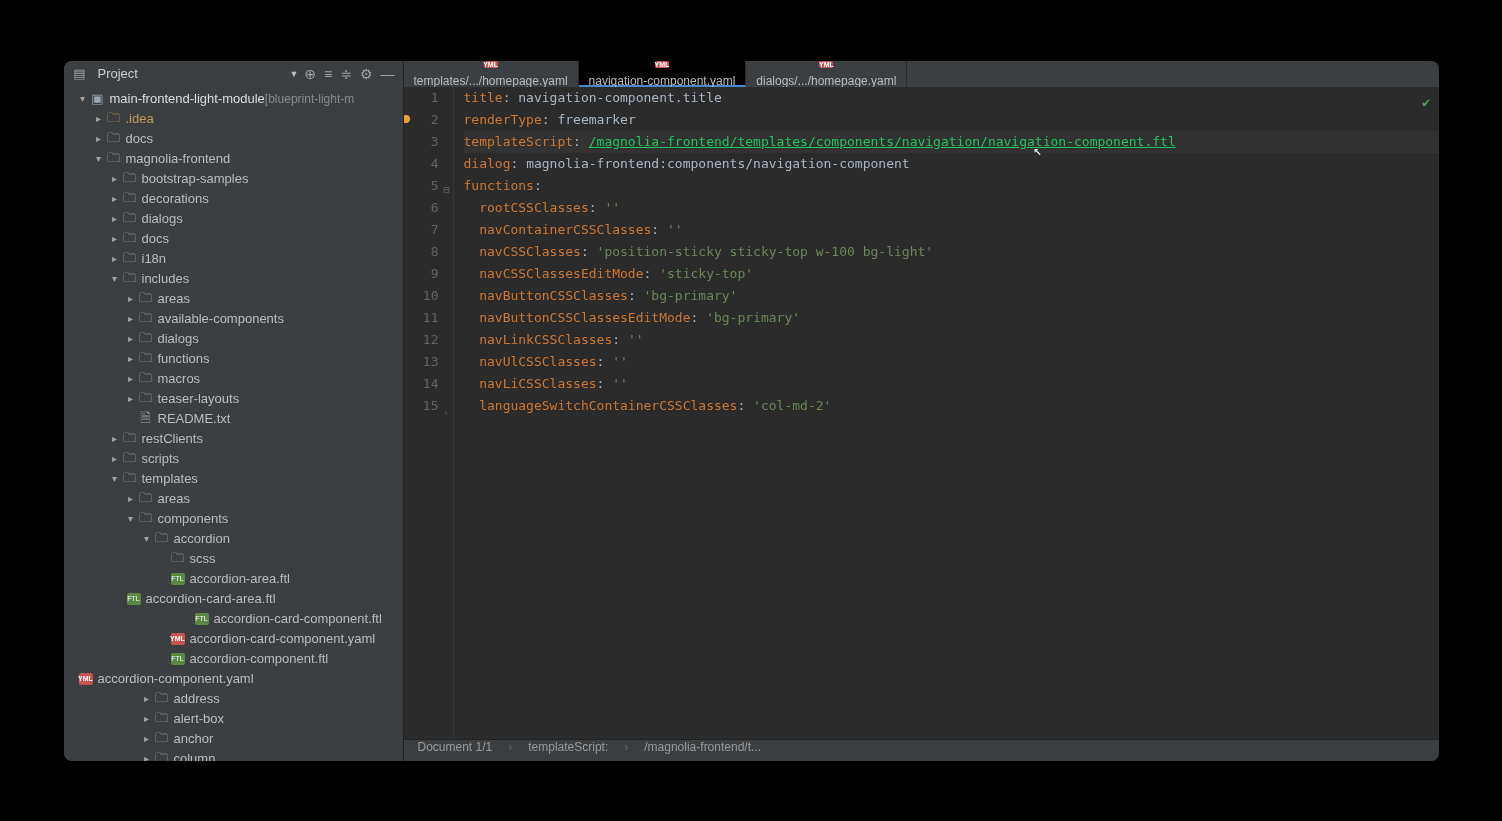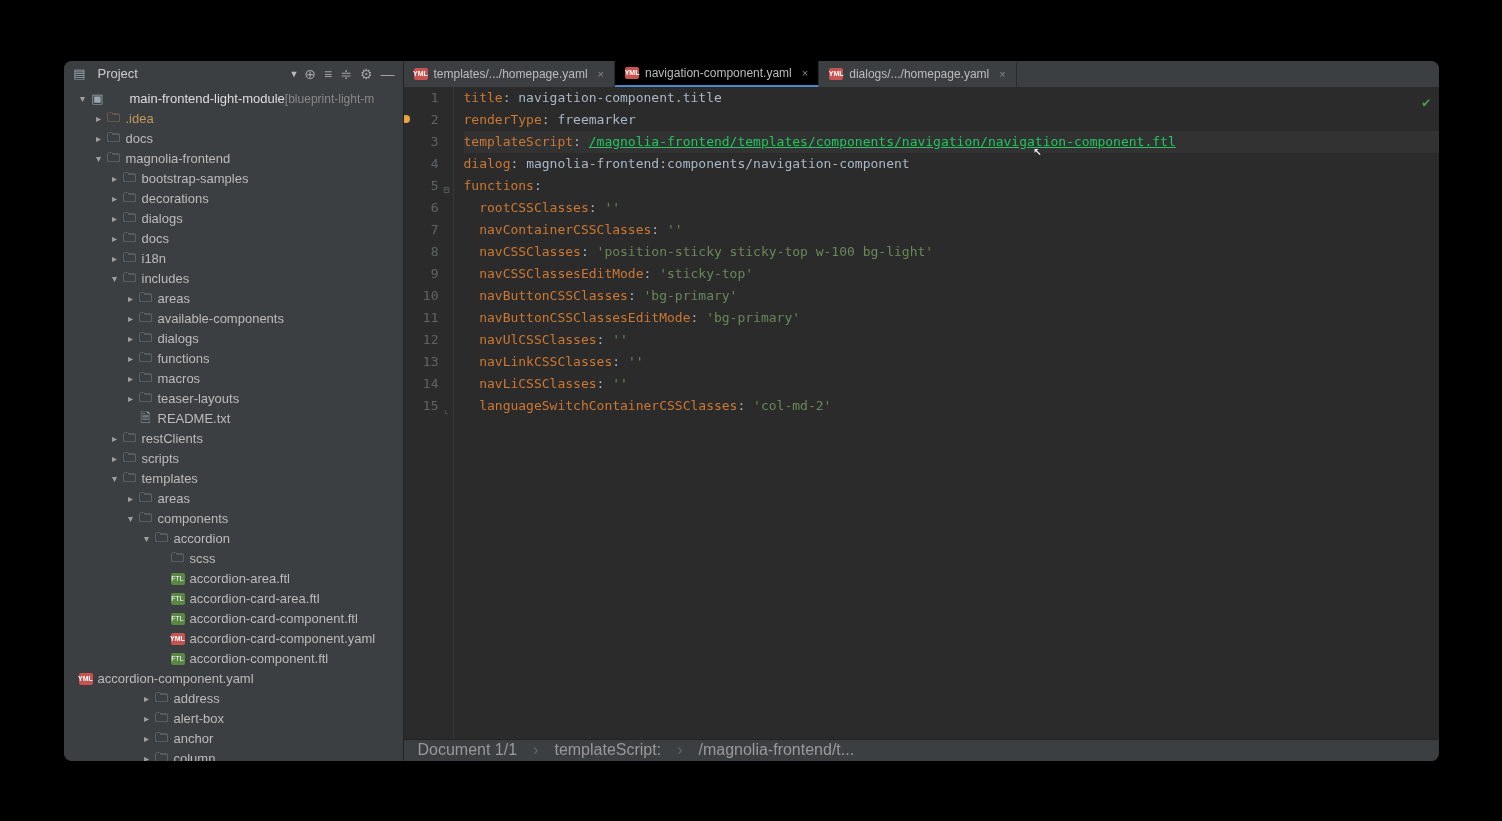--- a/index.html
+++ b/index.html
@@ -44,20 +44,21 @@
 }
 .tab {
   display: flex;
   align-items: center;
   padding: 0 10px;
   gap: 6px;
   border-right: 1px solid #2b2b2b;
   cursor: pointer;
   color: #bbb;
   font-size: 12px;
+  flex-direction: column;
 }
 .tab.active {
   background: #000000;
   border-bottom: 2px solid #4a88c7;
 }
 .tab-close { color: #888; font-size: 11px; margin-left: 4px; }
 .yaml-icon {
   width: 14px; height: 12px;
   background: #c75450;
   color: #fff;
@@ -101,21 +102,21 @@
   width: 14px; height: 12px;
   background: #5b8744;
   font-size: 7px;
   color: #fff;
   display: flex;
   align-items: center;
   justify-content: center;
   border-radius: 2px;
 }
 .txt-icon { color: #9aa7b0; }
-.root-label { color: #ddd; margin-left: 20px; }
+.root-label { color: #ddd; }
 .root-extra { color: #888; font-size: 12px; }
 .editor-panel {
   flex: 1;
   background: #2b2b2b;
   display: flex;
   flex-direction: column;
   position: relative;
 }
 .editor-body {
   flex: 1;
@@ -172,24 +173,23 @@
   left: 580px;
   top: 52px;
   font-size: 14px;
   color: #fff;
 }
 .status-bar {
   height: 22px;
   background: #3c3f41;
   border-top: 1px solid #232323;
   display: flex;
-  align-items: center;
   padding: 0 14px;
   gap: 16px;
-  font-size: 16px;
+  font-size: 12px;
   color: #999;
 }
 .crumb-sep { color: #666; }
 .caret-down { font-size: 9px; }
 </style>
 </head>
 <body>
 
 <div class="ide-window">
   <div class="top-row">
@@ -394,28 +394,28 @@
           </span>
           <span>scss</span>
         </div>
         <div class="tree-row" style="padding-left: 92px;">
           <span class="tree-arrow"></span>
           <span class="tree-icon">
             <span class="ftl-icon">FTL</span>
           </span>
           <span>accordion-area.ftl</span>
         </div>
-        <div class="tree-row" style="padding-left: 92px;">
+        <div class="tree-row" style="padding-left: 48px;">
           <span class="tree-arrow"></span>
           <span class="tree-icon">
             <span class="ftl-icon">FTL</span>
           </span>
           <span>accordion-card-area.ftl</span>
         </div>
-        <div class="tree-row" style="padding-left: 92px;">
+        <div class="tree-row" style="padding-left: 116px;">
           <span class="tree-arrow"></span>
           <span class="tree-icon">
             <span class="ftl-icon">FTL</span>
           </span>
           <span>accordion-card-component.ftl</span>
         </div>
         <div class="tree-row" style="padding-left: 92px;">
           <span class="tree-arrow"></span>
           <span class="tree-icon">
             <span class="yaml-icon">YML</span>
@@ -490,22 +490,22 @@
             <div class="code-line"><span class="k">renderType</span><span class="v">:</span> <span class="v">freemarker</span></div>
             <div class="code-line hl"><span class="k">templateScript</span><span class="v">:</span> <span class="link">/magnolia-frontend/templates/components/navigation/navigation-component.ftl</span></div>
             <div class="code-line"><span class="k">dialog</span><span class="v">:</span> <span class="v">magnolia-frontend:components/navigation-component</span></div>
             <div class="code-line"><span class="k">functions</span><span class="v">:</span> <span class="v"></span></div>
             <div class="code-line"><span class="k">  rootCSSClasses</span><span class="v">:</span> <span class="s">''</span></div>
             <div class="code-line"><span class="k">  navContainerCSSClasses</span><span class="v">:</span> <span class="s">''</span></div>
             <div class="code-line"><span class="k">  navCSSClasses</span><span class="v">:</span> <span class="s">'position-sticky sticky-top w-100 bg-light'</span></div>
             <div class="code-line"><span class="k">  navCSSClassesEditMode</span><span class="v">:</span> <span class="s">'sticky-top'</span></div>
             <div class="code-line"><span class="k">  navButtonCSSClasses</span><span class="v">:</span> <span class="s">'bg-primary'</span></div>
             <div class="code-line"><span class="k">  navButtonCSSClassesEditMode</span><span class="v">:</span> <span class="s">'bg-primary'</span></div>
+            <div class="code-line"><span class="k">  navLinkCSSClasses</span><span class="v">:</span> <span class="s">''</span></div>
             <div class="code-line"><span class="k">  navUlCSSClasses</span><span class="v">:</span> <span class="s">''</span></div>
-            <div class="code-line"><span class="k">  navLinkCSSClasses</span><span class="v">:</span> <span class="s">''</span></div>
             <div class="code-line"><span class="k">  navLiCSSClasses</span><span class="v">:</span> <span class="s">''</span></div>
             <div class="code-line"><span class="k">  languageSwitchContainerCSSClasses</span><span class="v">:</span> <span class="s">'col-md-2'</span></div>
           </div>
         <span class="check-icon">✔</span>
       </div>
       <div class="status-bar">
         <span>Document 1/1</span>
         <span class="crumb-sep">›</span>
         <span>templateScript:</span>
         <span class="crumb-sep">›</span>

